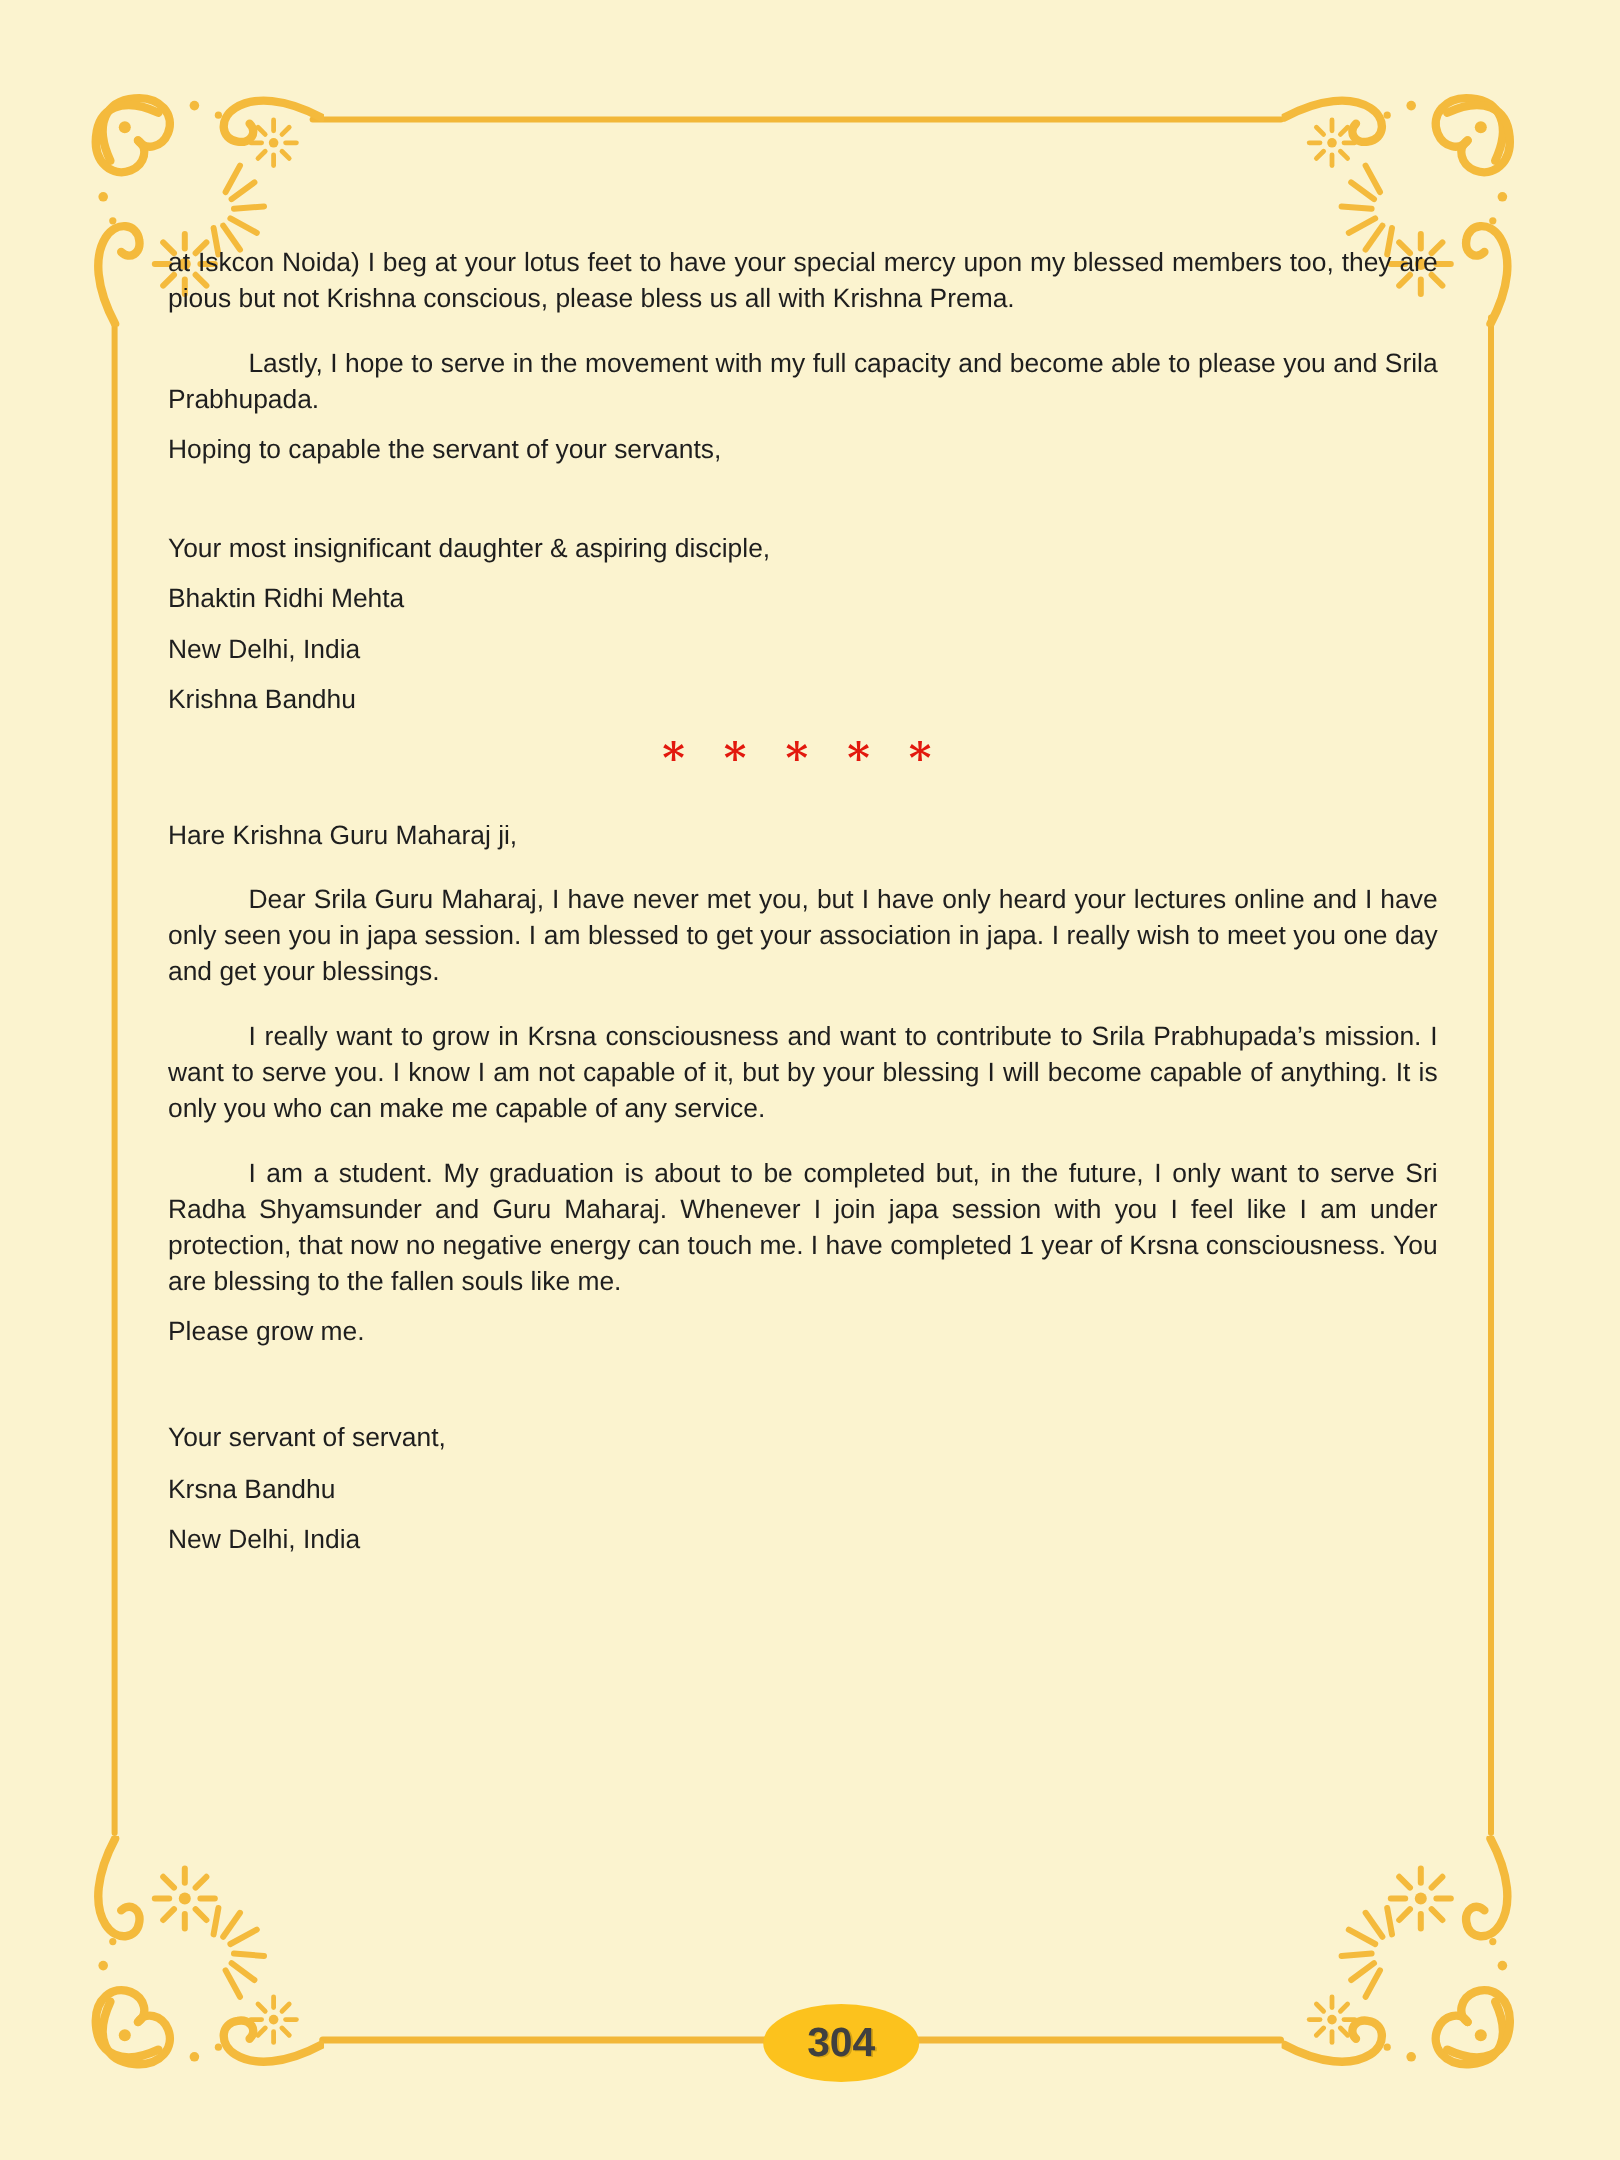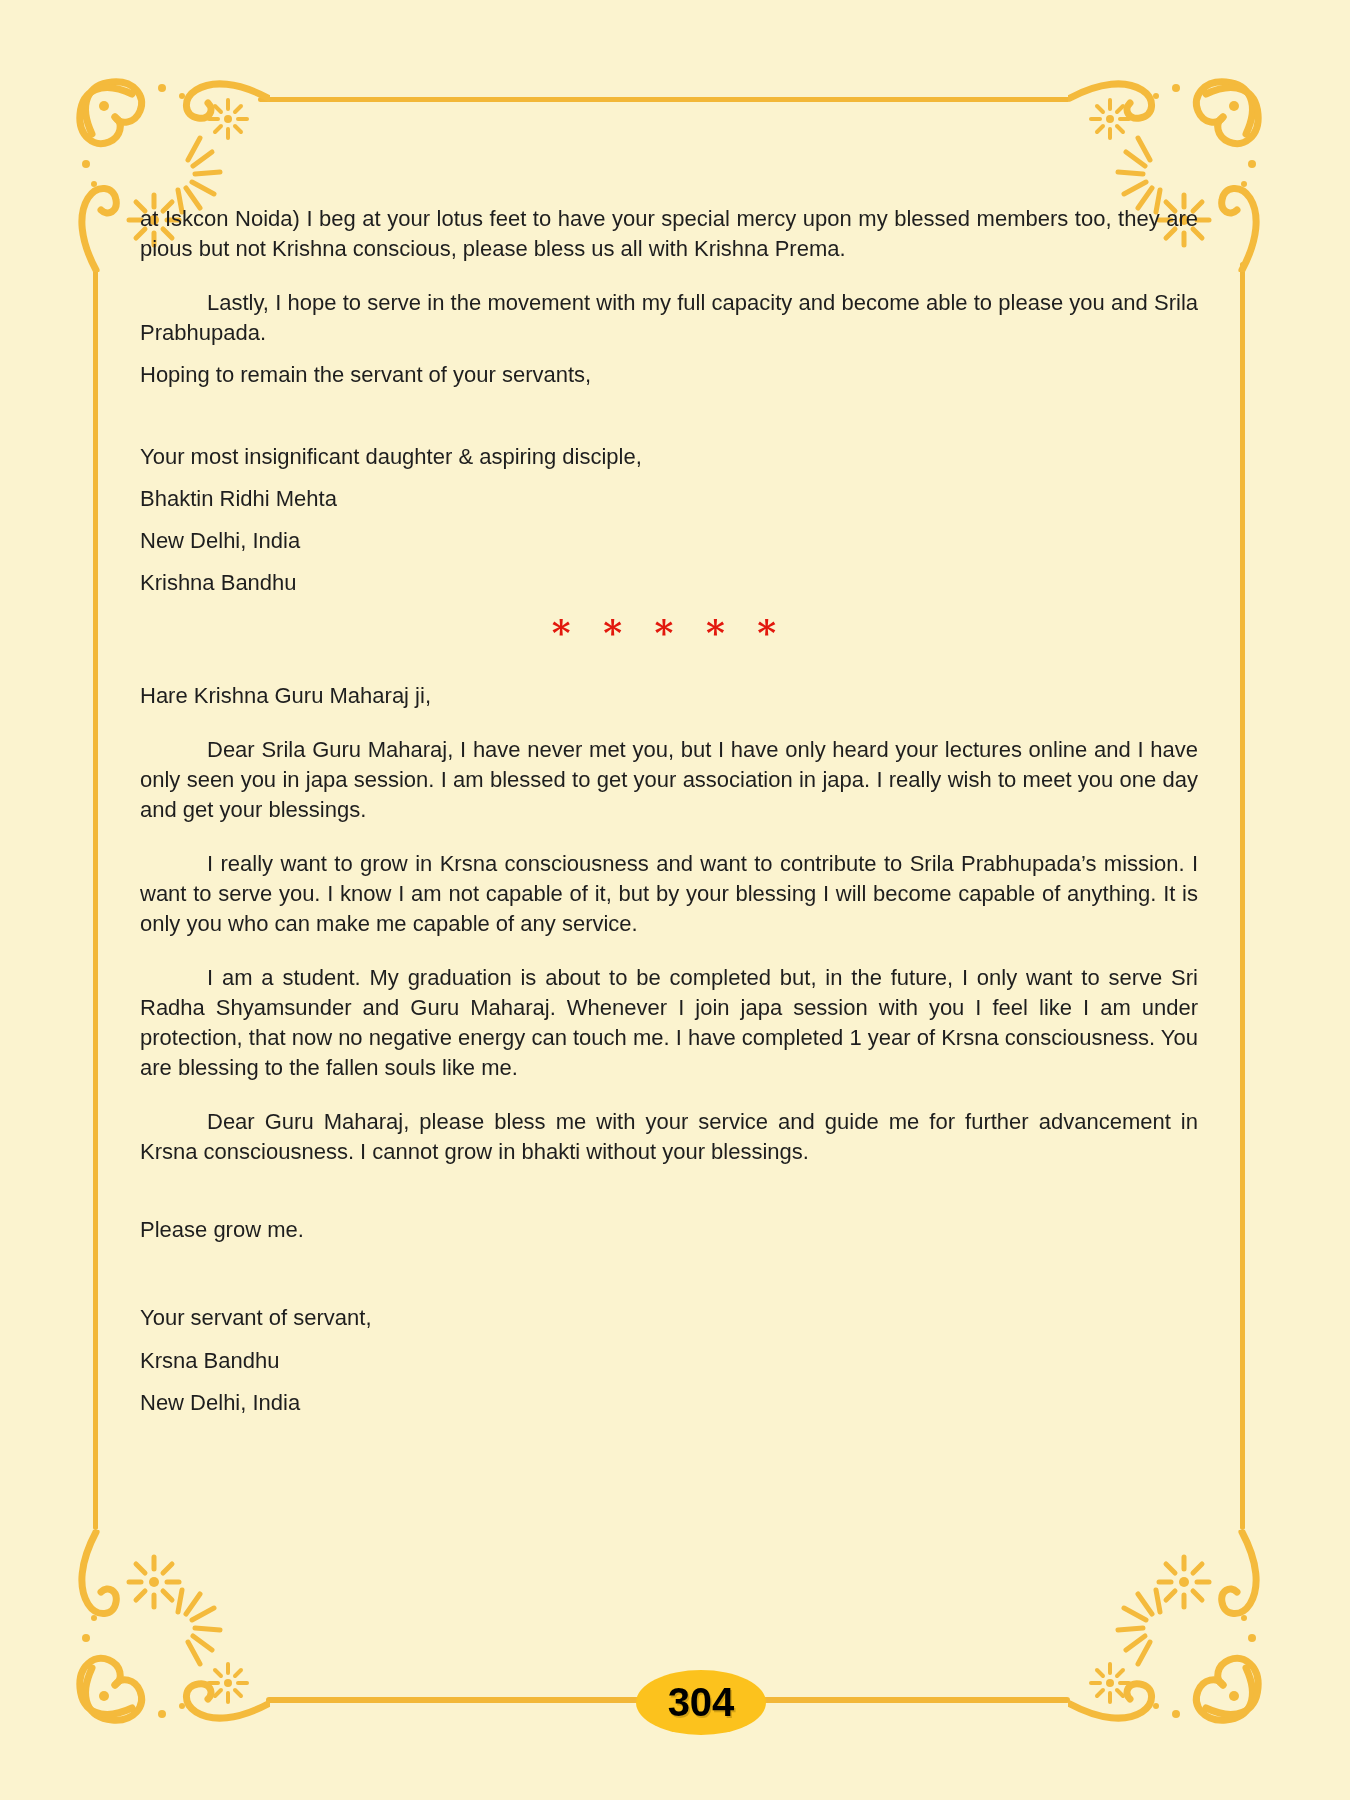--- a/index.html
+++ b/index.html
@@ -39,21 +39,21 @@
     font-size:36px; line-height:44px; font-weight:bold;
     letter-spacing:10px; color:#E2180D; margin:2px 0 27px 0;
   }
   
   .pageno {
     position:absolute; left:636px; top:1670px; width:130px; height:65px;
     background:#FCC21D; border-radius:50%;
     display:flex; align-items:center; justify-content:center;
   }
   .pageno span {
-    font-size:40px; font-weight:bold; color:#000000;
+    font-size:34px; font-weight:bold; color:#404040;
     text-shadow:1.5px 1.5px 0 rgba(120,90,0,0.30);
   }
 </style>
 </head>
 <body>
 
 <svg width="0" height="0" style="position:absolute" aria-hidden="true">
   <defs>
     <g id="cornerart" fill="none" stroke="#F4BA3C" stroke-linecap="round">
       <path stroke-width="7" d="M22 62 C 8 32 18 12 42 10 C 64 8 76 24 70 39 C 65 51 51 54 45 45"></path>
@@ -116,35 +116,34 @@
       <use href="#cornerart"></use>
     </svg>
   <svg class="corner" id="c-br" viewBox="0 0 200 200">
       <use href="#cornerart"></use>
     </svg>
 
   <main class="content">
 
     <p class="mb16">at Iskcon Noida) I beg at your lotus feet to have your special mercy upon my blessed members too, they are pious but not Krishna conscious, please bless us all with Krishna Prema.</p>
     <p class="ind">Lastly, I hope to serve in the movement with my full capacity and become able to please you and Srila Prabhupada.</p>
-    <p class="mb52">Hoping to remain the servant of your servants,</p>
+    <p class="mb52">Hoping to capable the servant of your servants,</p>
 
     <p>Your most insignificant daughter &amp; aspiring disciple,</p>
     <p>Bhaktin Ridhi Mehta</p>
     <p>New Delhi, India</p>
     <p>Krishna Bandhu</p>
 
     <div class="stars">* * * * *</div>
 
     <p>Hare Krishna Guru Maharaj ji,</p>
 
     <p class="ind">Dear Srila Guru Maharaj, I have never met you, but I have only heard your lectures online and I have only seen you in japa session. I am blessed to get your association in japa. I really wish to meet you one day and get your blessings.</p>
     <p class="ind">I really want to grow in Krsna consciousness and want to contribute to Srila Prabhupada’s mission. I want to serve you. I know I am not capable of it, but by your blessing I will become capable of anything. It is only you who can make me capable of any service.</p>
     <p class="ind">I am a student. My graduation is about to be completed but, in the future, I only want to serve Sri Radha Shyamsunder and Guru Maharaj. Whenever I join japa session with you I feel like I am under protection, that now no negative energy can touch me. I have completed 1 year of Krsna consciousness. You are blessing to the fallen souls like me.</p>
-    <p class="ind mb48">Dear Guru Maharaj, please bless me with your service and guide me for further advancement in Krsna consciousness. I cannot grow in bhakti without your blessings.</p>
 
     <p class="mb58">Please grow me.</p>
 
     <p class="mb13">Your servant of servant,</p>
     <p>Krsna Bandhu</p>
     <p class="mb0">New Delhi, India</p>
 
   </main>
 
   <div class="pageno">

